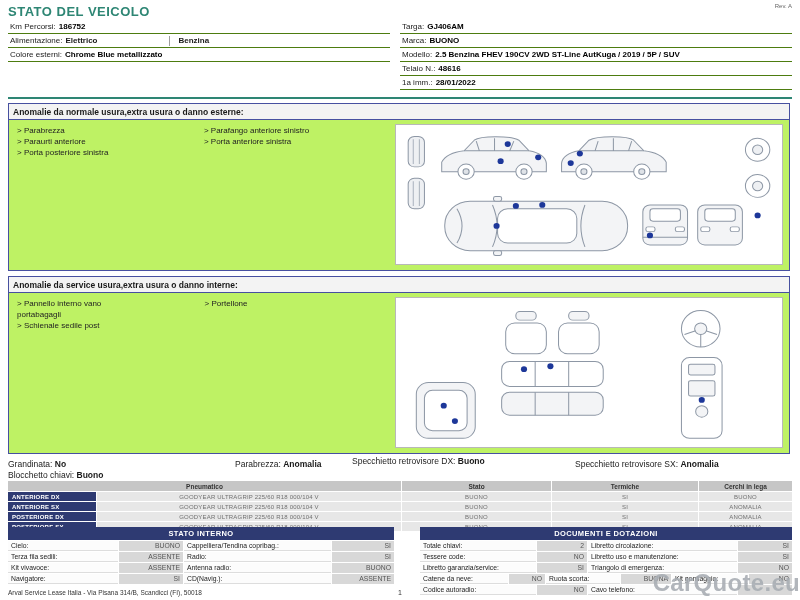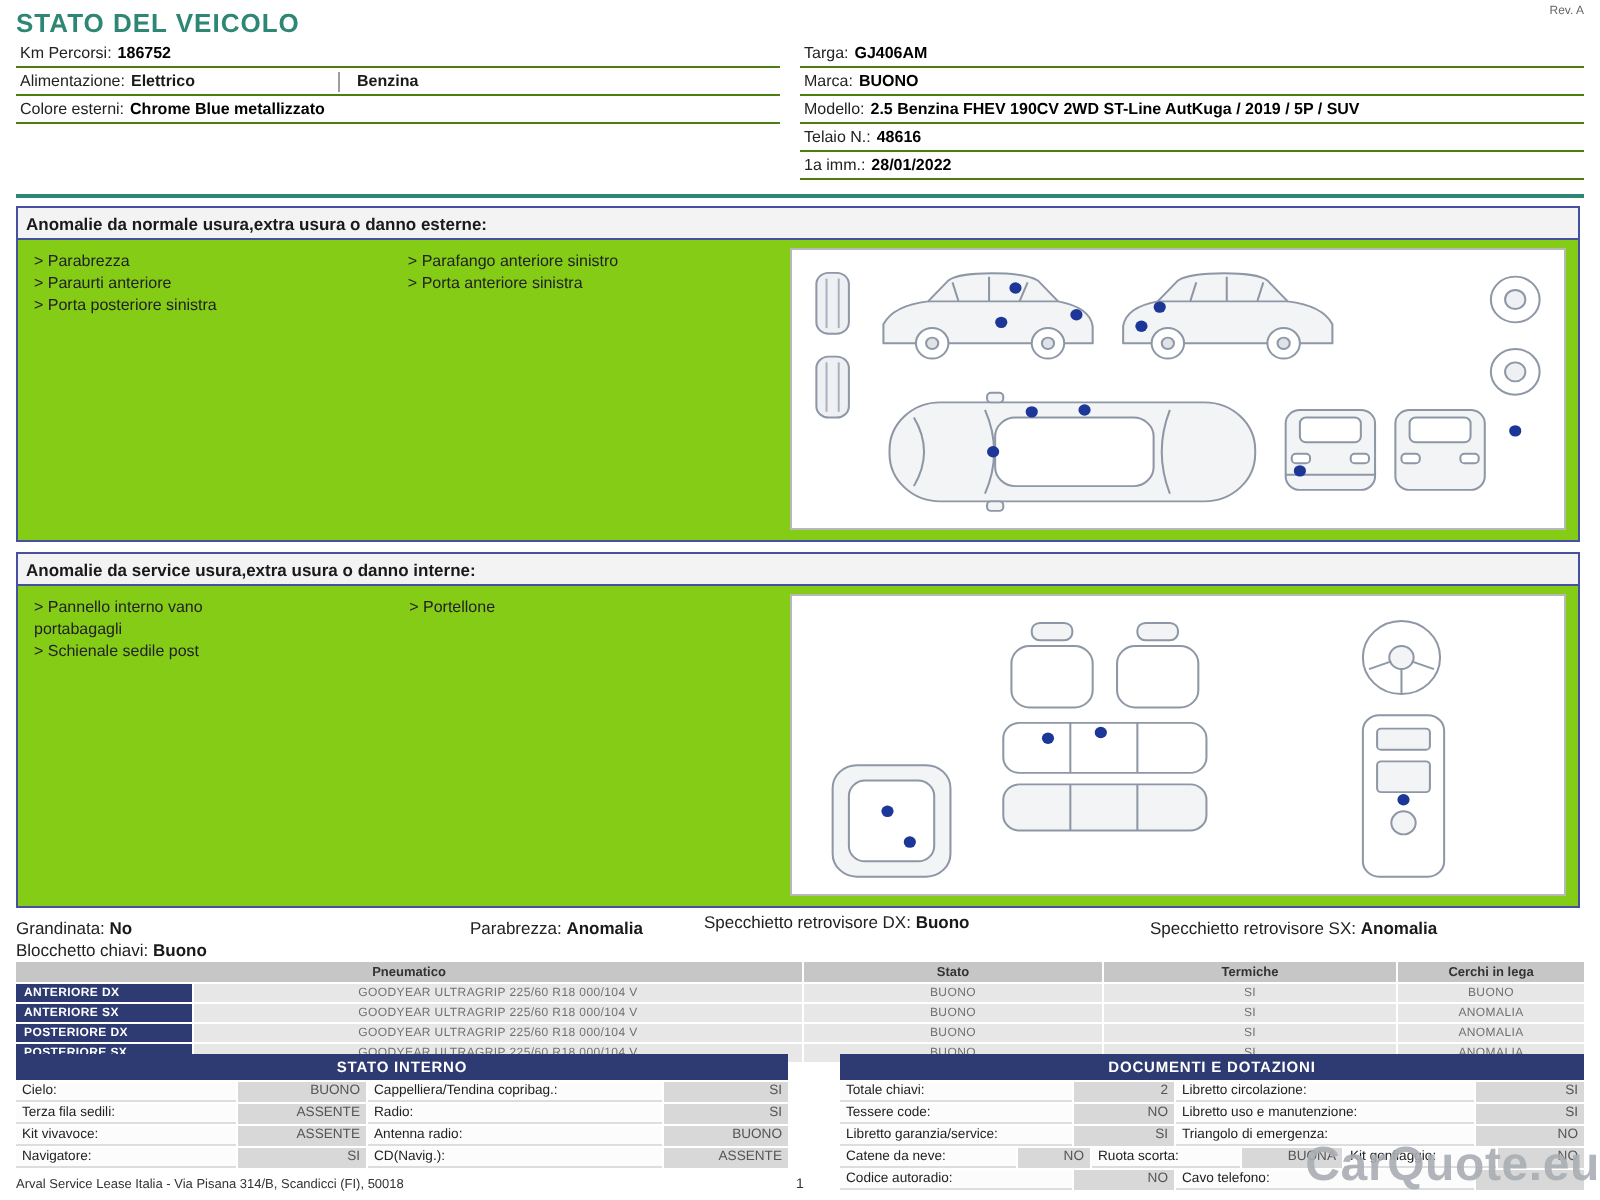--- a/index.html
+++ b/index.html
@@ -16,21 +16,21 @@
   #info-right{left:400px;width:392px;}
   .info-row{border-bottom:1px solid #4d7c0f;padding:2px 2px 1px 2px;line-height:10px;min-height:10px;}
   .info-row .k{margin-right:3px;color:#222;}
   .info-row .v{font-weight:bold;color:#000;}
   .fuel-cell1{display:inline-block;width:104px;font-weight:bold;}
   .fuel-cell2{display:inline-block;width:120px;font-weight:bold;border-left:1px solid #9e9e9e;padding-left:8px;}
 
   .divider{position:absolute;left:8px;top:97px;width:784px;border-top:2px solid #2e8674;}
 
   
-  .anomaly-box{position:absolute;left:8px;width:782px;border:1px solid #4750a0;background:#84cc16;box-sizing:border-box;}
+  .anomaly-box{position:absolute;left:8px;width:782px;border:1px solid #4750a0;background:#bef264;box-sizing:border-box;}
   #box-exterior{top:103px;height:168px;}
   #box-interior{top:276px;height:178px;}
   .anomaly-header{font-size:8.5px;font-weight:bold;padding:3px 4px 2px 4px;border-bottom:1px solid #4750a0;background:#f3f3f3;}
   .anomaly-body{display:flex;height:calc(100% - 17px);}
   .anomaly-list{width:380px;padding:5px 8px;display:flex;box-sizing:border-box;}
   .list-col{font-size:8px;line-height:1.4;color:#222;}
   .col-a{width:190px;}
   .col-b{width:180px;}
   .col-a-narrow{width:120px;margin-right:70px;}
   .diagram-panel{flex:1;margin:4px 6px;border:1px solid #b8b8b8;overflow:hidden;background:#fff;}

